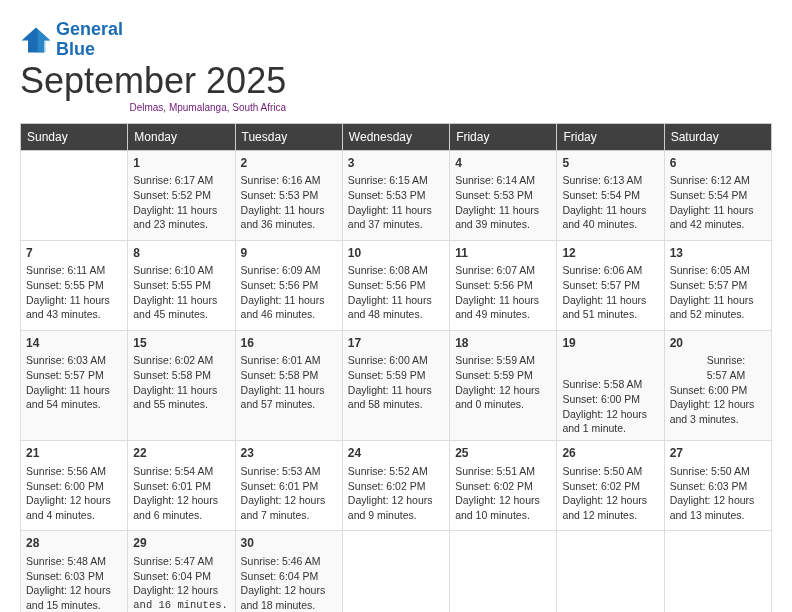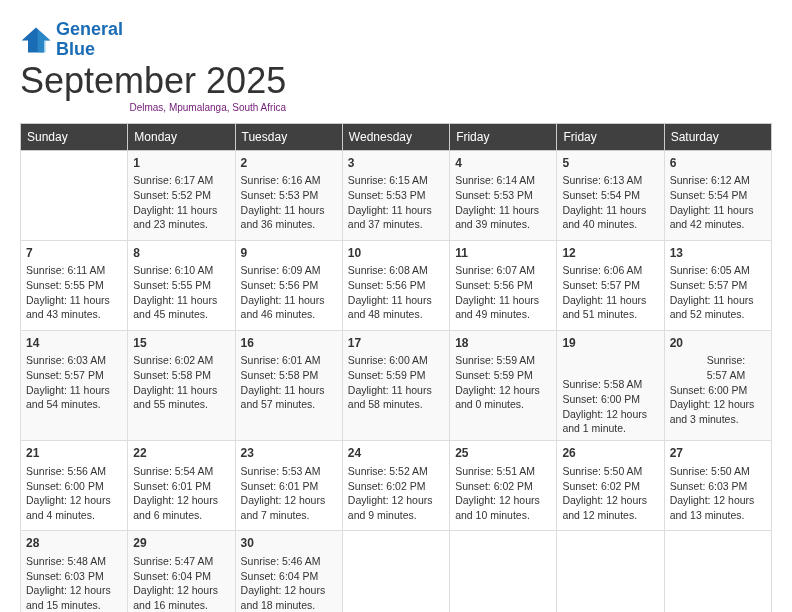--- a/index.html
+++ b/index.html
@@ -325,21 +325,21 @@
           <span style="display: block;">Sunrise: 5:48 AM</span>
           <span style="display: block;">Sunset: 6:03 PM</span>
           <span style="display: block;">Daylight: 12 hours</span>
           <span style="display: block;">and 15 minutes.</span>
         </td>
         <td>
           <span class="day-num">29</span>
           <span style="display: block;">Sunrise: 5:47 AM</span>
           <span style="display: block;">Sunset: 6:04 PM</span>
           <span style="display: block;">Daylight: 12 hours</span>
-          <span style="display: block;">and 16 minutes.</span>
+          <span style="display: block; font-family: Liberation Mono, monospace;">and 16 minutes.</span>
         </td>
         <td>
           <span class="day-num">30</span>
           <span style="display: block;">Sunrise: 5:46 AM</span>
           <span style="display: block;">Sunset: 6:04 PM</span>
           <span style="display: block;">Daylight: 12 hours</span>
           <span style="display: block;">and 18 minutes.</span>
         </td>
         <td class="empty-cell"></td>
         <td class="empty-cell"></td>

